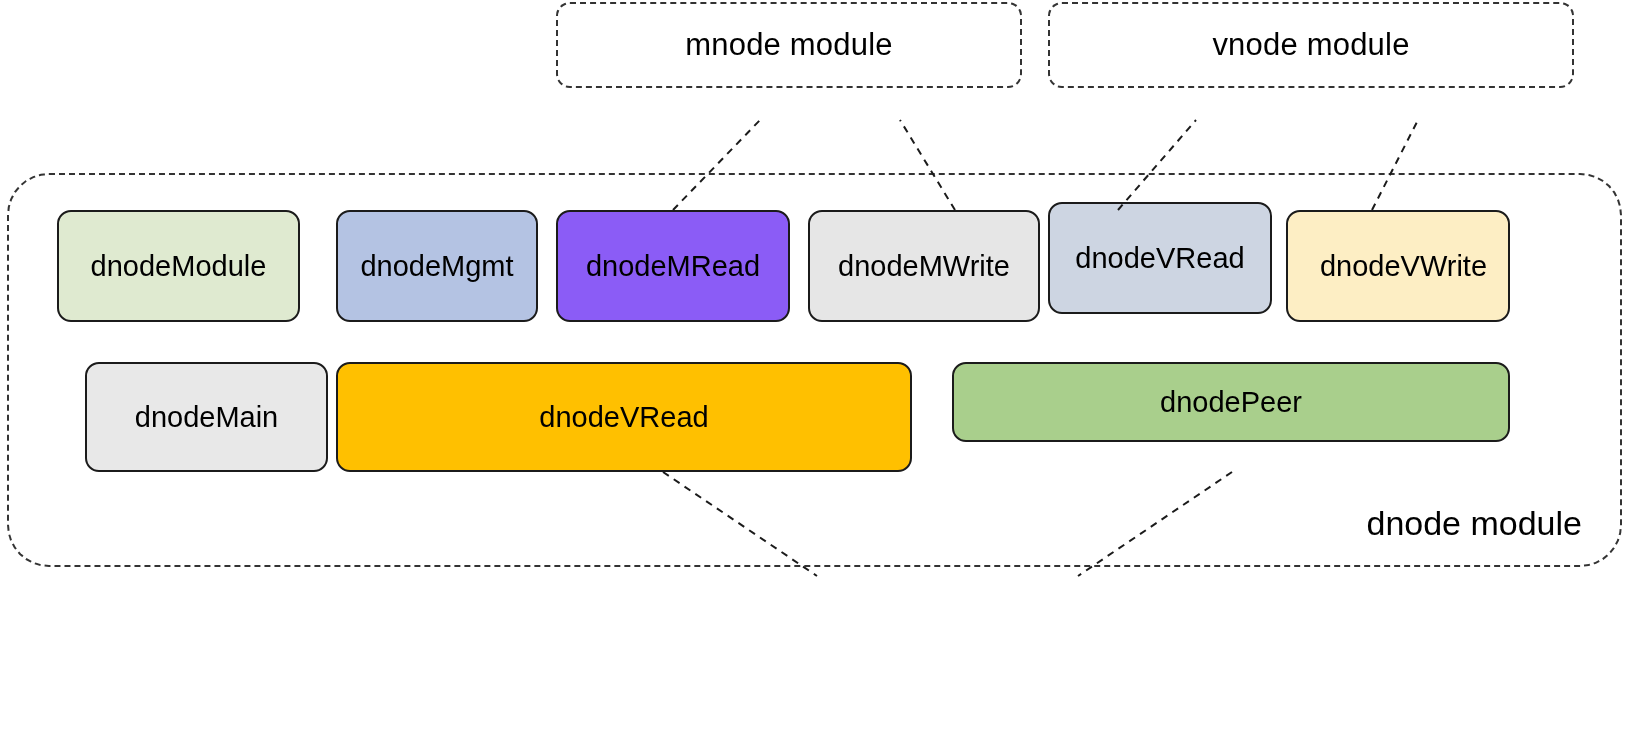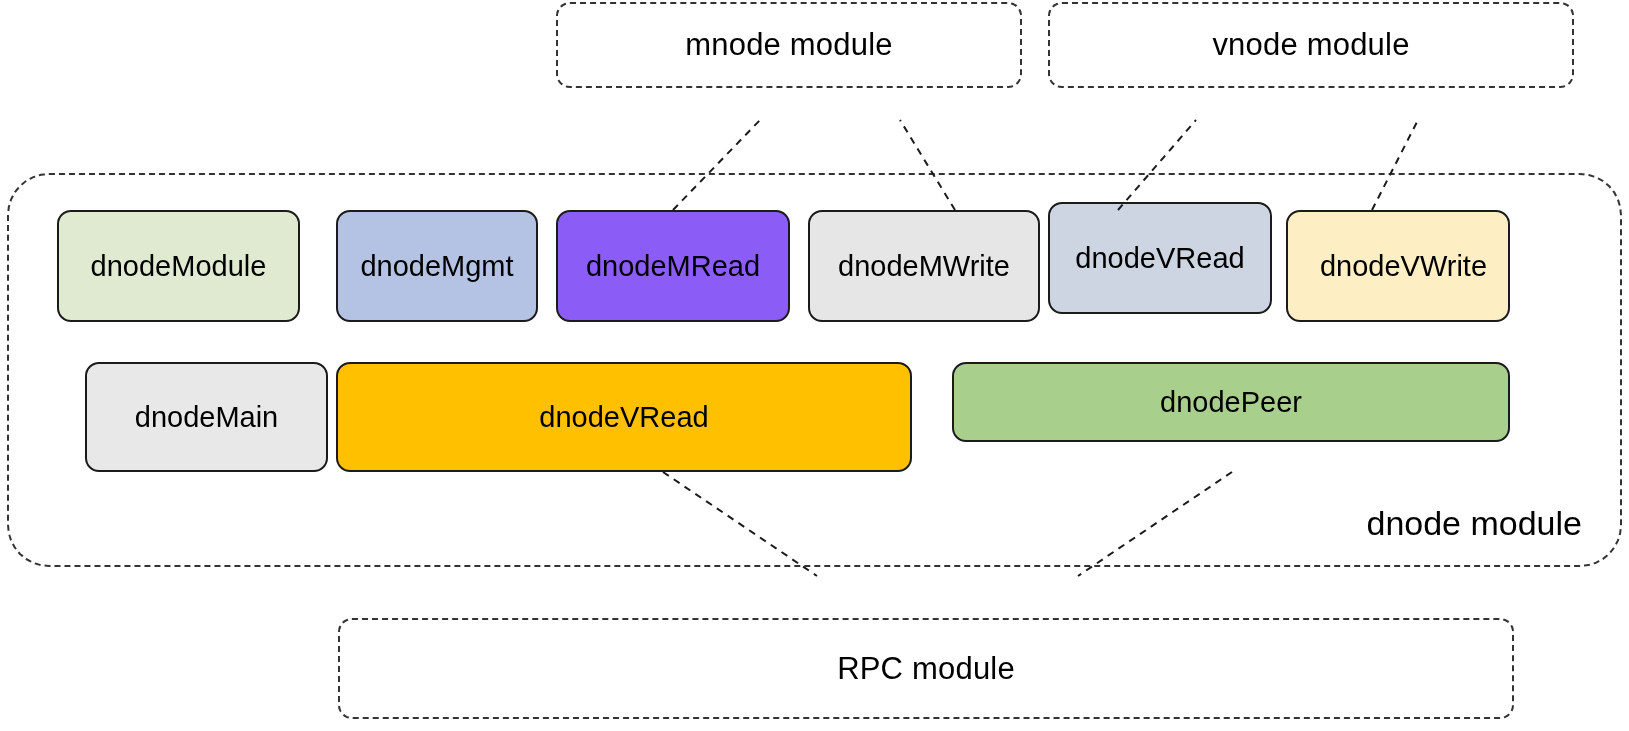--- a/index.html
+++ b/index.html
@@ -138,17 +138,14 @@
         <span class="node-label">dnodeMain</span>
       </div>
       <div class="node-box" id="box-dnodeShell" style="left: 336px; top: 362px; width: 576px; height: 110px; background: rgb(255, 192, 0); border-color: rgb(27, 27, 27);">
         <span class="node-label">dnodeVRead</span>
       </div>
       <div class="node-box" id="box-dnodePeer" style="left: 952px; top: 362px; width: 558px; height: 80px; background: rgb(169, 207, 140); border-color: rgb(27, 27, 27);">
         <span class="node-label">dnodePeer</span>
       </div>
     </div>
 
-  <div class="module-box" id="rpc-module">
-    <span class="module-label">RPC module</span>
-  </div>
 
 </div>
 
 </body></html>

